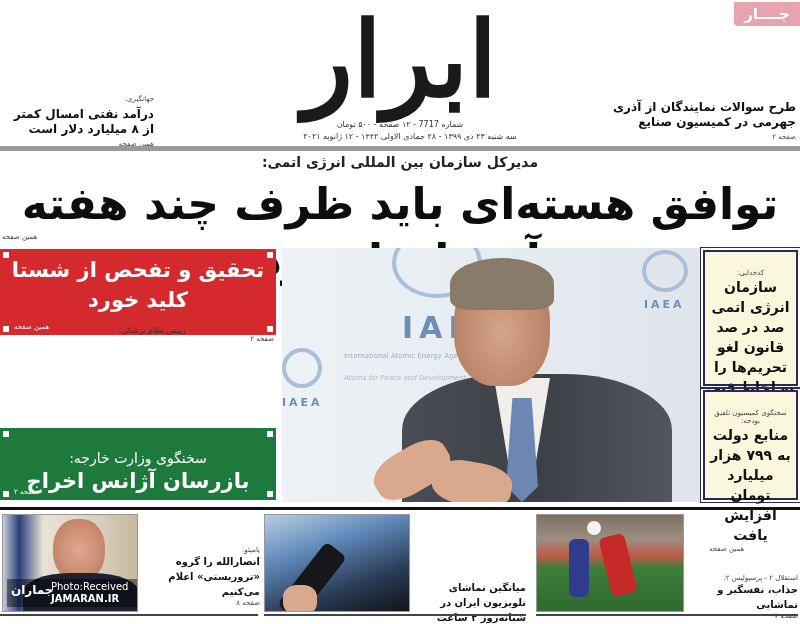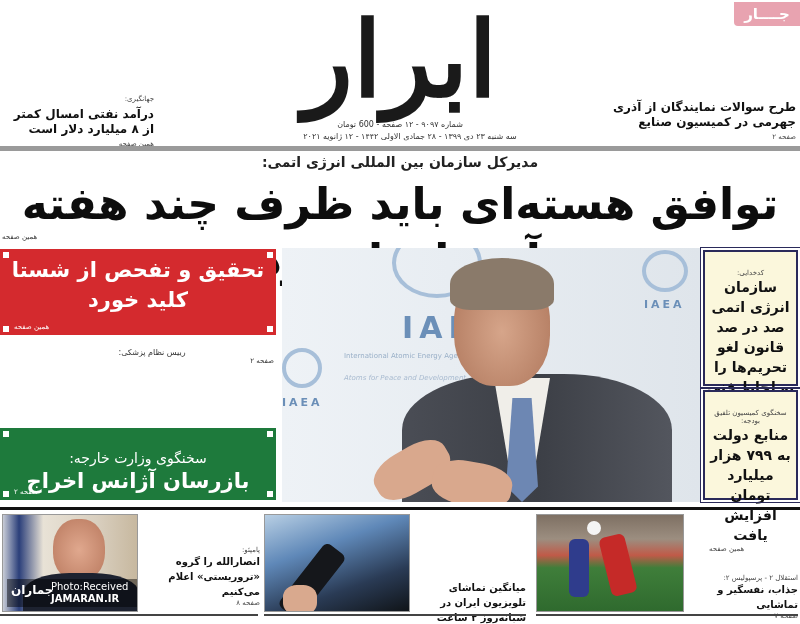--- a/index.html
+++ b/index.html
@@ -29,21 +29,21 @@
   .headline { left: 0; top: 176px; width: 800px; text-align: center; font-size: 44px; font-weight: 900;
     font-family: "DejaVu Sans", sans-serif; letter-spacing: -1px; line-height: 56px; color: #0d0d0d; }
   .samepage-top { left: 2px; top: 233px; font-size: 7px; color: #333; }
 
   
   .red-box { left: 0; top: 249px; width: 276px; height: 86px; background: #d42a2e; color: #fff; text-align: center; }
   .red-box .title { font-size: 21px; font-weight: 900; line-height: 30px; padding-top: 6px; }
   .red-box .page { position: absolute; left: 14px; bottom: 4px; font-size: 7px; }
   .corner { position: absolute; width: 6px; height: 6px; background: #fff; }
 
-  .black-block { left: 0; top: 348px; width: 276px; text-align: center; padding-left: 28px; }
+  .black-block { left: 0; top: 326px; width: 276px; text-align: center; padding-left: 28px; }
   .black-block .kicker { font-size: 8px; color: #333; }
   .black-block .title { font-size: 21px; font-weight: 900; line-height: 30px; }
   .page-small { font-size: 7px; color: #333; }
 
   .green-box { left: 0; top: 428px; width: 276px; height: 72px; background: #1e7a3c; color: #fff; text-align: center; }
   .green-box .kicker { font-size: 14px; padding-top: 22px; }
   .green-box .title { font-size: 21px; font-weight: 900; line-height: 30px; }
   .green-box .page { position: absolute; left: 14px; bottom: 4px; font-size: 7px; }
 
   
@@ -91,21 +91,21 @@
     color: #fff; direction: ltr; font-size: 10px; }
   .watermark .logo-mark { position: absolute; left: 4px; top: 4px; font-size: 12px; font-weight: bold; }
   .watermark .line1 { position: absolute; left: 44px; top: 2px; }
   .watermark .line2 { position: absolute; left: 44px; top: 14px; font-weight: bold; }
 </style>
 </head>
 <body>
 
 <div class="abs tag-badge">جــــار</div>
 <div class="abs logo">ابرار</div>
-<div class="abs issue-line">شماره ۹۰۹۷ - ۱۲ صفحه - 600 تومان</div>
+<div class="abs issue-line">شماره 7717 - ۱۲ صفحه - ۵۰۰ تومان</div>
 <div class="abs date-line">سه شنبه ۲۳ دی ۱۳۹۹ - ۲۸ جمادی الاولی ۱۴۴۲ - ۱۲ ژانویه ۲۰۲۱</div>
 
 <div class="abs side-teaser teaser-right">
   <div>طرح سوالات نمایندگان از آذری جهرمی در کمیسیون صنایع</div>
   <div class="page">صفحه ۲</div>
 </div>
 
 <div class="abs side-teaser teaser-left">
   <div class="kicker">جهانگیری:</div>
   <div>درآمد نفتی امسال کمتر از ۸ میلیارد دلار است</div>

